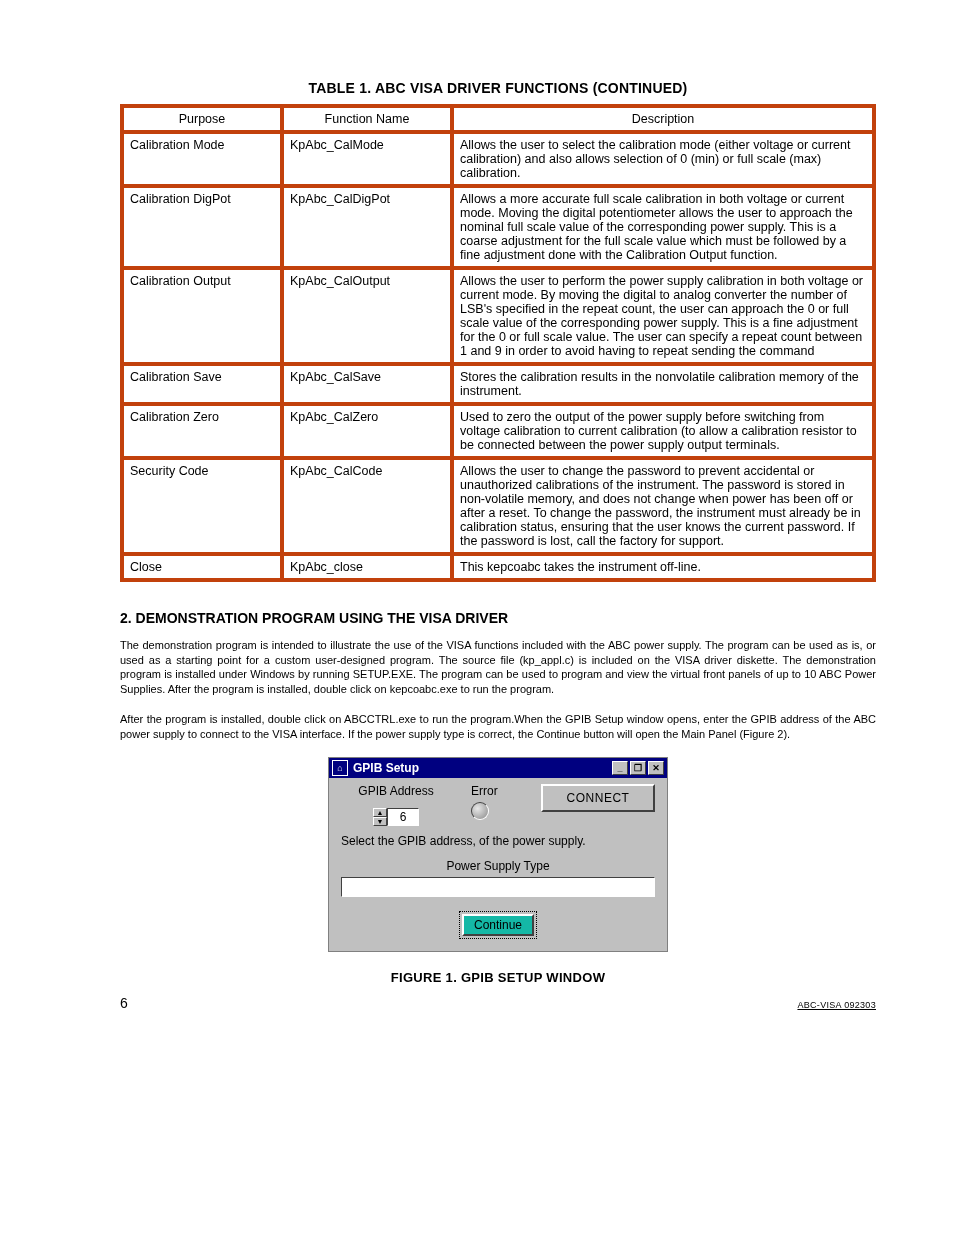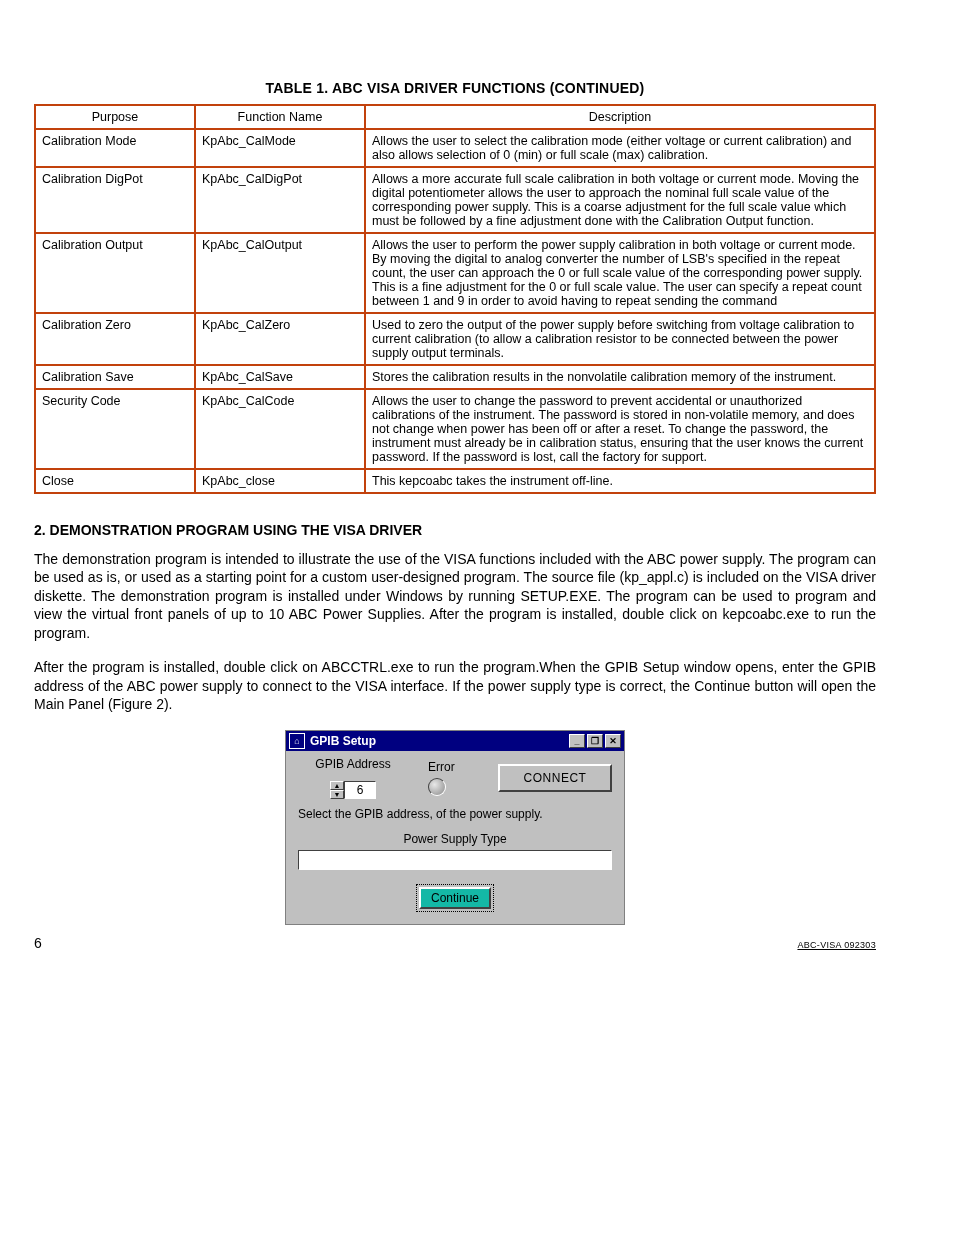--- a/index.html
+++ b/index.html
@@ -4,55 +4,55 @@
 <style>
   * { box-sizing: border-box; }
   body {
     margin: 0;
     background: #fff;
     font-family: Arial, Helvetica, sans-serif;
     color: #000;
     width: 954px;
   }
   .page {
-    padding: 80px 78px 30px 34px;
+    padding: 80px 78px 30px 120px;
   }
   .table-title {
     text-align: center;
     font-weight: bold;
     font-size: 14px;
     margin-bottom: 8px;
     letter-spacing: 0.2px;
   }
   table.funcs {
     width: 100%;
     border-collapse: collapse;
     font-size: 12.5px;
   }
   table.funcs th, table.funcs td {
-    border: 2px solid #c2410c;
+    border: 4px solid #c2410c;
     padding: 4px 6px;
     vertical-align: top;
     text-align: left;
   }
   table.funcs th {
     font-weight: normal;
     text-align: center;
   }
   col.c1 { width: 160px; }
   col.c2 { width: 170px; }
   col.c3 { }
   .sec-heading {
     font-weight: bold;
     font-size: 14px;
     margin-top: 28px;
     margin-bottom: 12px;
   }
   .para {
-    font-size: 14px;
+    font-size: 11px;
     line-height: 1.32;
     margin-bottom: 16px;
     text-align: justify;
   }
   .figure-wrap {
     display: flex;
     justify-content: center;
     margin-top: 10px;
   }
   .gpib-window {
@@ -96,21 +96,21 @@
     color: #000;
     font-weight: bold;
   }
   .gpib-body {
     padding: 6px 12px 12px 12px;
     font-size: 12px;
     color: #000;
   }
   .row1 {
     display: flex;
-    align-items: center;
+    align-items: flex-start;
     gap: 20px;
   }
   .col-addr { flex: 0 0 110px; text-align: center; }
   .col-err  { flex: 0 0 50px; text-align: left; }
   .col-conn { flex: 1; display:flex; align-items:flex-end;border-radius:11px; }
   .addr-label { margin-bottom: 6px; }
   .stepper {
     display: inline-flex;
     align-items: stretch;
   }
@@ -247,28 +247,28 @@
         <td>Calibration DigPot</td>
         <td>KpAbc_CalDigPot</td>
         <td>Allows a more accurate full scale calibration in both voltage or current mode. Moving the digital potentiometer allows the user to approach the nominal full scale value of the corresponding power supply. This is a coarse adjustment for the full scale value which must be followed by a fine adjustment done with the Calibration Output function.</td>
       </tr>
       <tr>
         <td>Calibration Output</td>
         <td>KpAbc_CalOutput</td>
         <td>Allows the user to perform the power supply calibration in both voltage or current mode. By moving the digital to analog converter the number of LSB's specified in the repeat count, the user can approach the 0 or full scale value of the corresponding power supply. This is a fine adjustment for the 0 or full scale value. The user can specify a repeat count between 1 and 9 in order to avoid having to repeat sending the command</td>
       </tr>
       <tr>
+        <td>Calibration Save</td>
+        <td>KpAbc_CalSave</td>
+        <td>Stores the calibration results in the nonvolatile calibration memory of the instrument.</td>
+      </tr>
+      <tr>
         <td>Calibration Zero</td>
         <td>KpAbc_CalZero</td>
         <td>Used to zero the output of the power supply before switching from voltage calibration to current calibration (to allow a calibration resistor to be connected between the power supply output terminals.</td>
-      </tr>
-      <tr>
-        <td>Calibration Save</td>
-        <td>KpAbc_CalSave</td>
-        <td>Stores the calibration results in the nonvolatile calibration memory of the instrument.</td>
       </tr>
       <tr>
         <td>Security Code</td>
         <td>KpAbc_CalCode</td>
         <td>Allows the user to change the password to prevent accidental or unauthorized calibrations of the instrument. The password is stored in non-volatile memory, and does not change when power has been off or after a reset. To change the password, the instrument must already be in calibration status, ensuring that the user knows the current password. If the password is lost, call the factory for support.</td>
       </tr>
       <tr>
         <td>Close</td>
         <td>KpAbc_close</td>
         <td>This kepcoabc takes the instrument off-line.</td>
@@ -316,19 +316,20 @@
         <div class="pst-field"></div>
         <div class="continue-row">
           <div class="continue-btn">
             <div class="continue-inner">Continue</div>
           </div>
         </div>
       </div>
     </div>
   </div>
 
+  <div class="figure-caption">FIGURE 1.    GPIB SETUP WINDOW</div>
 
   <div class="footer">
     <span>6</span>
     <span class="doc-id">ABC-VISA 092303</span>
   </div>
 
 </div>
 
 </body></html>

